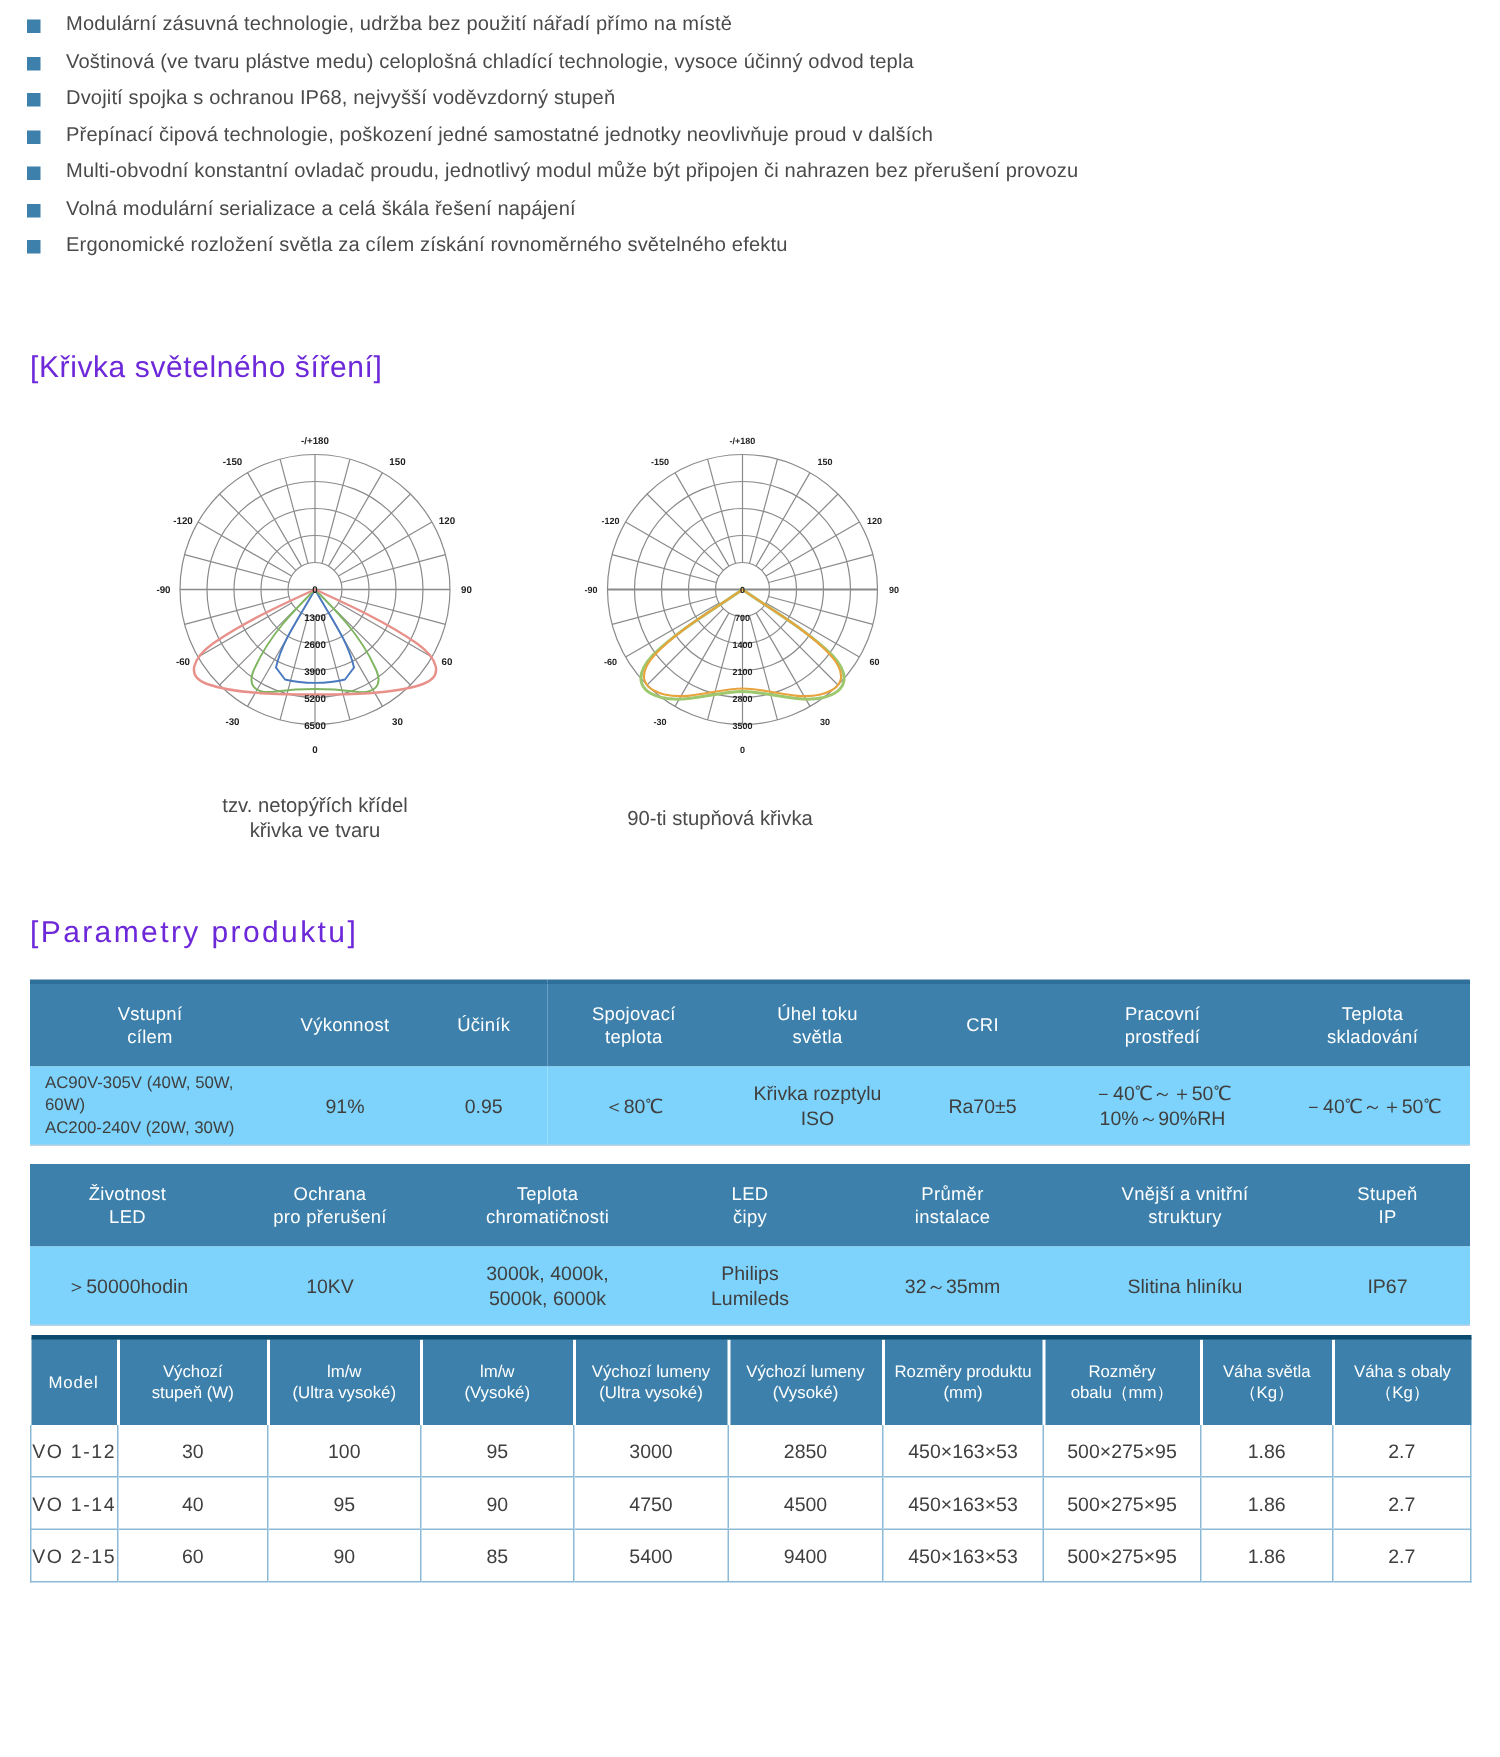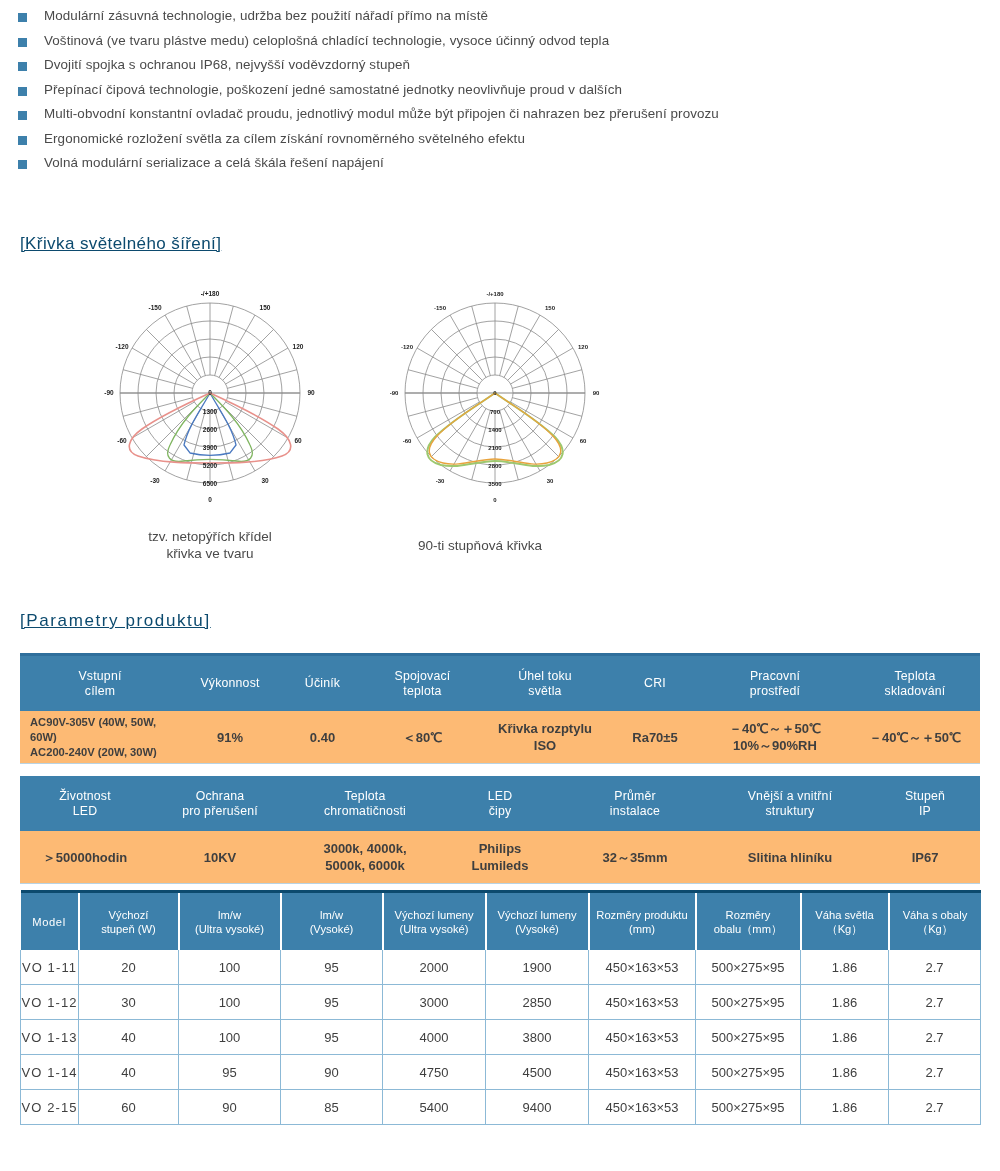--- a/index.html
+++ b/index.html
@@ -11,42 +11,42 @@
   }
 
   
   .features{position:absolute;left:18px;top:8px;width:960px;}
   .feature-row{display:flex;align-items:flex-start;margin-bottom:9.5px;}
   .bullet{width:9px;height:9px;background:#3d80ab;flex:0 0 9px;margin-top:5px;}
   .feature-text{margin-left:17px;font-size:13.4px;color:#4a4a4a;line-height:15px;
                 letter-spacing:.1px;}
 
   
-  .section-title{position:absolute;color:#0c4a6e;font-size:17px;letter-spacing:.4px;text-decoration:underline;}
+  .section-title{position:absolute;color:#6d28d9;font-size:20px;letter-spacing:.4px;}
   #title-curve{left:20px;top:234px;}
   #title-params{left:20px;top:611px;letter-spacing:1.6px;}
 
   
   .diagram-area{position:absolute;left:0;top:283px;width:1000px;height:290px;}
   .diagram{position:absolute;width:250px;height:240px;}
   #diagram-1{left:85px;top:0;}
   #diagram-2{left:370px;top:0;}
   .diagram svg{display:block;}
   .caption{position:absolute;font-size:13.5px;color:#4a4a4a;text-align:center;
            line-height:17px;}
   #caption-1{left:60px;top:528px;width:300px;}
   #caption-2{left:330px;top:537px;width:300px;}
 
   
   .tbl{position:absolute;border-collapse:collapse;table-layout:fixed;}
   .tbl td,.tbl th{padding:0;margin:0;}
   .hdr{background:#3d80ab;color:#ffffff;font-weight:normal;font-size:12.3px;
        text-align:center;line-height:15px;letter-spacing:.2px;}
-  .val{background:#fdba74;color:#3f3f3f;font-size:13px;text-align:center;
-       line-height:17px;font-weight:bold;}
+  .val{background:#7dd3fc;color:#3f3f3f;font-size:13px;text-align:center;
+       line-height:17px;}
 
   
   #spec-table-1{left:20px;top:653px;width:960px;}
   #spec-table-2{left:20px;top:776px;width:960px;}
   .spec-top-rule{border-top:3px solid #2f6f9c;}
   #spec-table-1 .hdr,#spec-table-2 .hdr{height:55px;}
   #spec-table-1 .val{height:52px;border-bottom:1px solid #b9d3e3;}
   #spec-table-2 .val{height:52px;border-bottom:1px solid #b9d3e3;}
   .small-val{font-size:11.2px;line-height:15px;text-align:left;padding-left:10px !important;}
 
@@ -84,25 +84,25 @@
   <div class="feature-row">
     <span class="bullet"></span>
     <span class="feature-text">Přepínací čipová technologie, poškození jedné samostatné jednotky neovlivňuje proud v dalších</span>
   </div>
   <div class="feature-row">
     <span class="bullet"></span>
     <span class="feature-text">Multi-obvodní konstantní ovladač proudu, jednotlivý modul může být připojen či nahrazen bez přerušení provozu</span>
   </div>
   <div class="feature-row">
     <span class="bullet"></span>
+    <span class="feature-text">Volná modulární serializace a celá škála řešení napájení</span>
+  </div>
+  <div class="feature-row">
+    <span class="bullet"></span>
     <span class="feature-text">Ergonomické rozložení světla za cílem získání rovnoměrného světelného efektu</span>
-  </div>
-  <div class="feature-row">
-    <span class="bullet"></span>
-    <span class="feature-text">Volná modulární serializace a celá škála řešení napájení</span>
   </div>
 </div>
 
 <div class="section-title" id="title-curve">[Křivka světelného šíření]</div>
 
 <div class="diagram-area">
 
   <div class="diagram" id="diagram-1">
     <svg width="250" height="240" viewBox="0 0 250 240">
       <g transform="translate(125,110)">
@@ -287,21 +287,21 @@
   </tr>
   <tr>
     <td class="val small-val">
       <div>AC90V-305V (40W, 50W, 60W)</div>
       <div>AC200-240V (20W, 30W)</div>
     </td>
     <td class="val">
       <div>91%</div>
     </td>
     <td class="val">
-      <div>0.40</div>
+      <div>0.95</div>
     </td>
     <td class="val">
       <div>＜80℃</div>
     </td>
     <td class="val">
       <div>Křivka rozptylu</div>
       <div>ISO</div>
     </td>
     <td class="val">
       <div>Ra70±5</div>
@@ -436,50 +436,26 @@
       <div>Váha světla</div>
       <div>（Kg）</div>
     </th>
     <th>
       <div>Váha s obaly</div>
       <div>（Kg）</div>
     </th>
   </tr>
 
   <tr>
-    <td class="model-cell">VO 1-11</td>
-    <td>20</td>
-    <td>100</td>
-    <td>95</td>
-    <td>2000</td>
-    <td>1900</td>
-    <td>450×163×53</td>
-    <td>500×275×95</td>
-    <td>1.86</td>
-    <td>2.7</td>
-  </tr>
-  <tr>
     <td class="model-cell">VO 1-12</td>
     <td>30</td>
     <td>100</td>
     <td>95</td>
     <td>3000</td>
     <td>2850</td>
-    <td>450×163×53</td>
-    <td>500×275×95</td>
-    <td>1.86</td>
-    <td>2.7</td>
-  </tr>
-  <tr>
-    <td class="model-cell">VO 1-13</td>
-    <td>40</td>
-    <td>100</td>
-    <td>95</td>
-    <td>4000</td>
-    <td>3800</td>
     <td>450×163×53</td>
     <td>500×275×95</td>
     <td>1.86</td>
     <td>2.7</td>
   </tr>
   <tr>
     <td class="model-cell">VO 1-14</td>
     <td>40</td>
     <td>95</td>
     <td>90</td>

